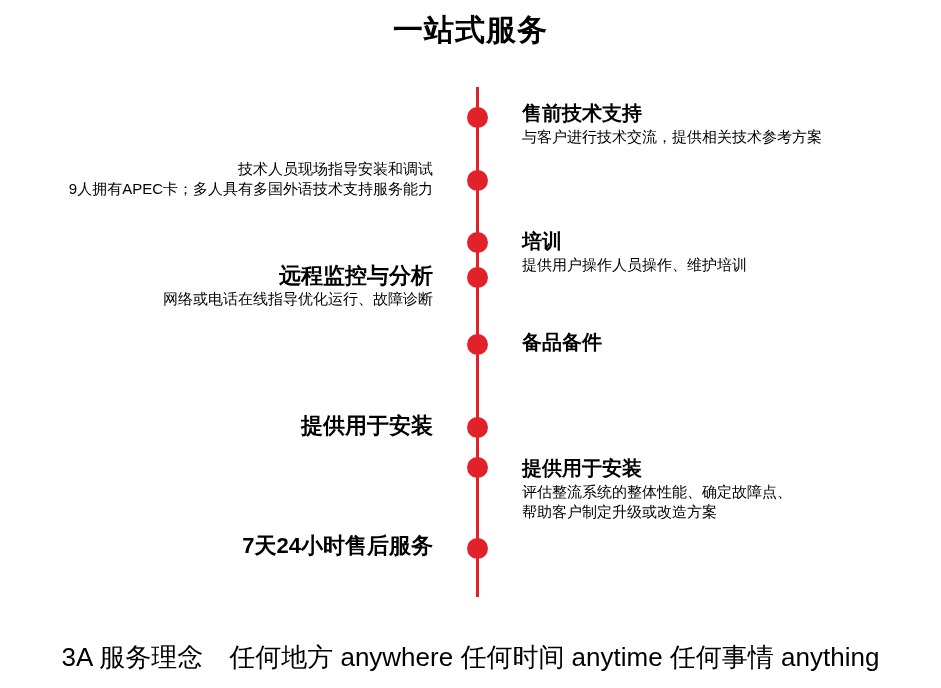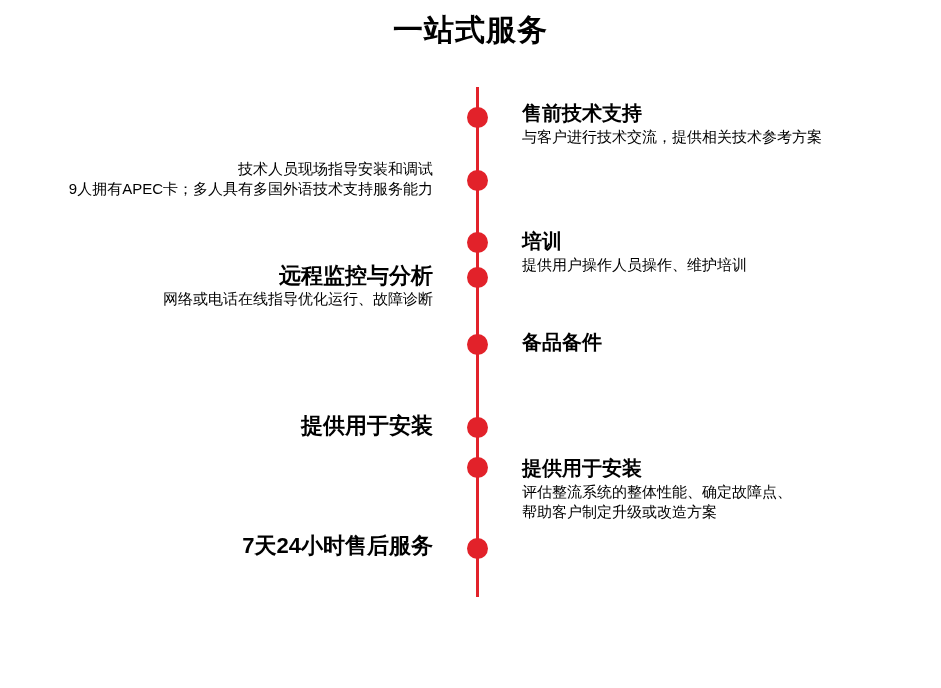--- a/index.html
+++ b/index.html
@@ -90,14 +90,15 @@
   <div class="item right r4">
     <div class="item-title">提供用于安装</div>
     <div class="item-desc">评估整流系统的整体性能、确定故障点、</div>
     <div class="item-desc">帮助客户制定升级或改造方案</div>
   </div>
 
   <div class="item left l4">
     <div class="item-title">7天24小时售后服务</div>
   </div>
 
+  <div class="footer">3A 服务理念　任何地方 anywhere 任何时间 anytime 任何事情 anything</div>
 
 </div>
 
 </body></html>

